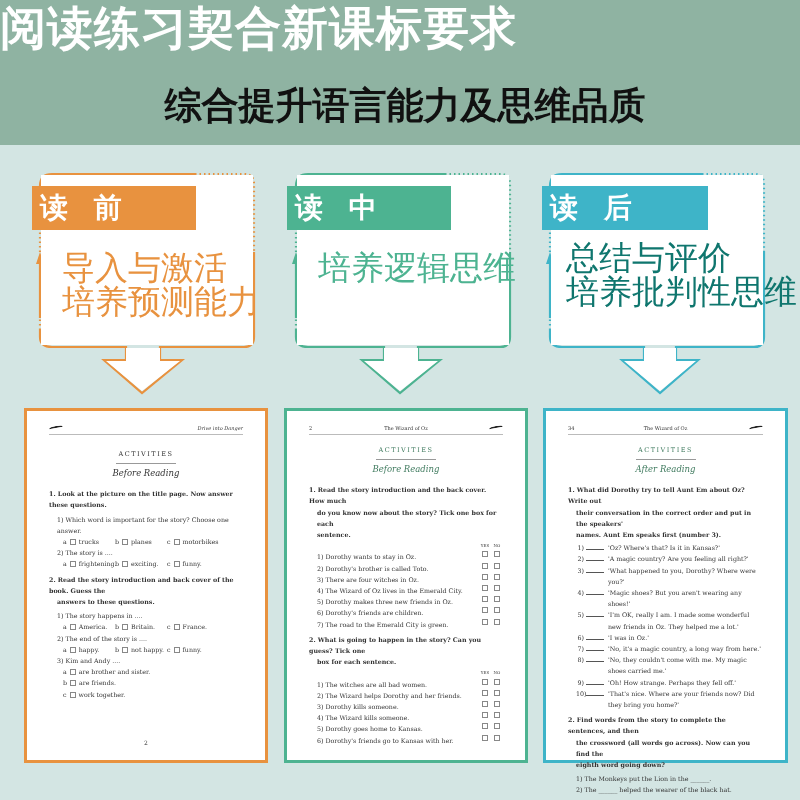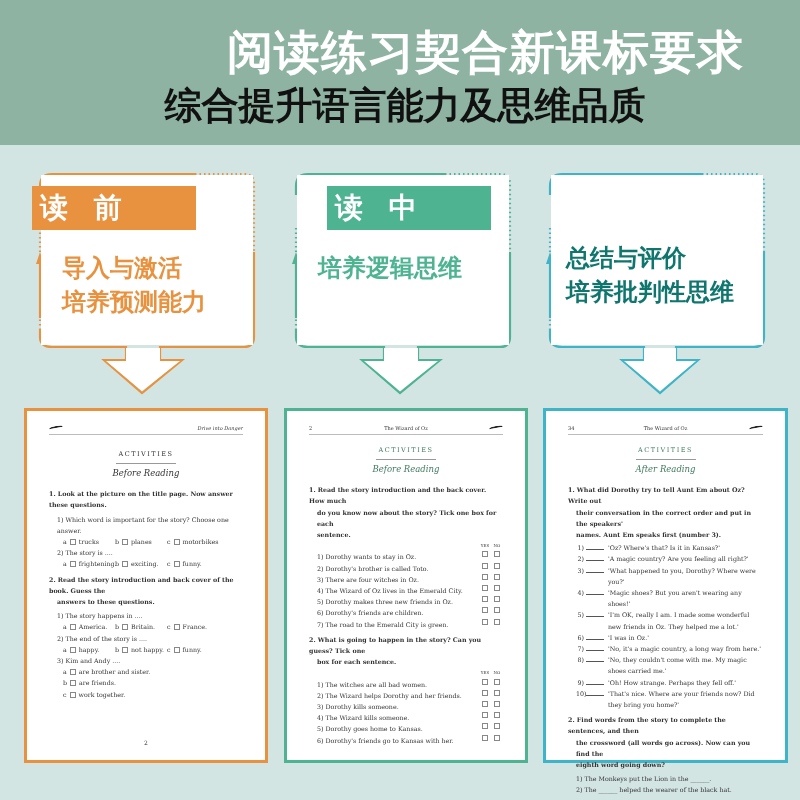--- a/index.html
+++ b/index.html
@@ -1,30 +1,30 @@
 <!DOCTYPE html>
 <html><head>
 <meta charset="utf-8">
 <style>
   * { box-sizing: border-box; margin: 0; padding: 0; }
   html, body { width: 800px; height: 800px; overflow: hidden; }
   body { background: #d3e5e3; font-family: "DejaVu Sans", sans-serif; position: relative; }
 
   .banner { position: absolute; left: 0; top: 0; width: 800px; height: 145px; background: #8fb3a2; }
-  .banner-title { position: absolute; left: 0; top: 24px; width: 744px; text-align: right; color: #fff;
+  .banner-title { position: absolute; left: 0; top: 0; width: 744px; text-align: left; color: #fff;
     font-size: 46px; font-weight: bold; letter-spacing: 1px; line-height: 56px; }
   .banner-sub { position: absolute; left: 0; top: 84px; width: 800px; text-align: center; color: #111;
     font-size: 37px; font-weight: bold; line-height: 44px; padding-left: 10px; }
 
   .stage { position: absolute; top: 0; left: 0; width: 800px; height: 800px; }
   .card-svg { position: absolute; overflow: visible; }
 
   .label-box { position: absolute; height: 44px; color: #fff; font-size: 28px; font-weight: bold;
     line-height: 44px; padding-left: 8px; letter-spacing: 8px; }
-  .card-text { position: absolute; font-size: 24px; font-weight: bold; line-height: 34px; }
+  .card-text { position: absolute; font-size: 33px; font-weight: normal; line-height: 34px; }
 
   .page { position: absolute; top: 408px; height: 355px; background: #fff; border: 3px solid; }
   .page-inner { position: absolute; left: 22px; right: 22px; top: 12px; bottom: 8px;
     font-family: "DejaVu Serif", serif; color: #333; font-size: 6.3px; line-height: 11.2px; }
   .run-head { position: relative; height: 12px; border-bottom: 1px solid #bbb; font-size: 5px; line-height: 10px; }
   .run-head .left { position: absolute; left: 0; top: 0; }
   .run-head .center { position: absolute; left: 0; right: 0; text-align: center; top: 0; }
   .run-head .right { position: absolute; right: 0; top: 0; font-style: italic; }
   .swoosh { display: inline-block; width: 14px; height: 4px; border-top: 2px solid #222; border-radius: 50%; transform: rotate(-10deg); }
   .act { text-align: center; font-size: 6.5px; letter-spacing: 1.5px; font-weight: normal; margin-top: 14px; }
@@ -85,40 +85,43 @@
       <path d="M445 174 L500 174 Q510 174 510 184 L510 252" stroke-dasharray="1.5 3"></path>
       <path d="M510 252 L510 337 Q510 347 500 347 L418 347 L418 360 L440 360 L400 393 L362 360 L384 360 L384 347 L308 347 Q296 347 296 337 L296 330"></path>
       <path d="M296 330 L296 318" stroke-dasharray="1.5 3"></path>
       <path d="M296 318 L296 262"></path>
       <path d="M296 252 L296 226" stroke-dasharray="1.5 3"></path>
     </g>
     <path d="M292 264 L296 252 L300 264 Z" fill="#4db391"></path>
     <path d="M384 348 L384 361 L364 361 L400 391 L438 361 L418 361 L418 348 Z" fill="#fff"></path>
     <rect x="297" y="175" width="212" height="170" fill="#fff"></rect>
   </svg>
-  <div class="label-box" style="left:287px;top:186px;width:164px;background:#4db391;margin-left:40px;">
+  <div class="label-box" style="left:287px;top:186px;width:164px;background:#4db391;">
     <span>读 中</span>
   </div>
   <div class="card-text" style="left:318px;top:251px;color:#4db391;">
     <div>培养逻辑思维</div>
   </div>
 
   <svg class="card-svg" style="left:0;top:0" width="800" height="800">
     <g fill="none" stroke="#3eb4c8" stroke-width="2.2">
       <path d="M550 195 L550 186 Q550 174 562 174 L702 174"></path>
       <path d="M702 174 L754 174 Q764 174 764 184 L764 252" stroke-dasharray="1.5 3"></path>
       <path d="M764 252 L764 337 Q764 347 754 347 L676 347 L676 360 L698 360 L660 393 L622 360 L644 360 L644 347 L562 347 Q550 347 550 337 L550 330"></path>
       <path d="M550 330 L550 318" stroke-dasharray="1.5 3"></path>
       <path d="M550 318 L550 262"></path>
       <path d="M550 252 L550 226" stroke-dasharray="1.5 3"></path>
     </g>
     <path d="M546 264 L550 252 L554 264 Z" fill="#3eb4c8"></path>
     <path d="M644 348 L644 361 L624 361 L660 391 L696 361 L676 361 L676 348 Z" fill="#fff"></path>
     <rect x="551" y="175" width="212" height="170" fill="#fff"></rect>
   </svg>
+  <div class="label-box" style="left:542px;top:186px;width:166px;background:#3eb4c8;">
+    <span>读 后</span>
+  </div>
   <div class="card-text" style="left:566px;top:241px;color:#0f766e;">
     <div>总结与评价</div>
     <div>培养批判性思维</div>
   </div>
 </div>
 
 <div class="page" style="left:24px;width:244px;border-color:#e8923f;">
   <div class="page-inner">
     <div class="run-head">
       <span class="left"><span class="swoosh"></span></span>

